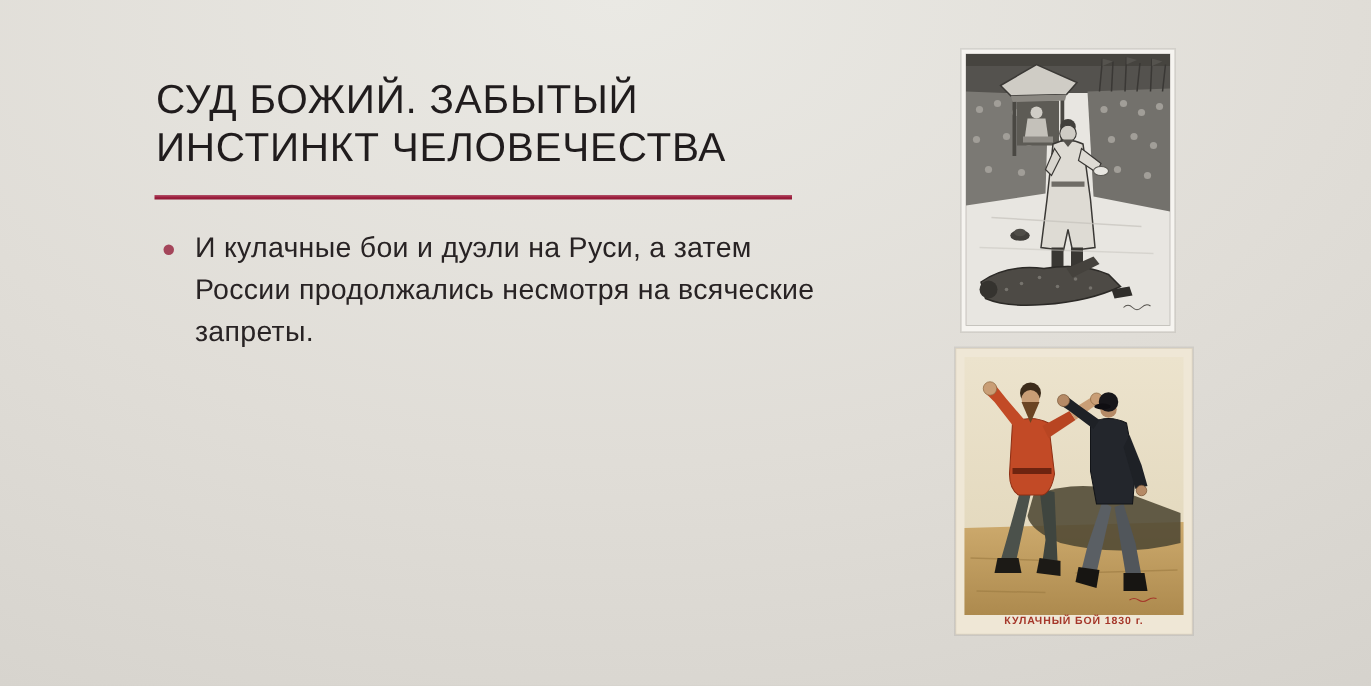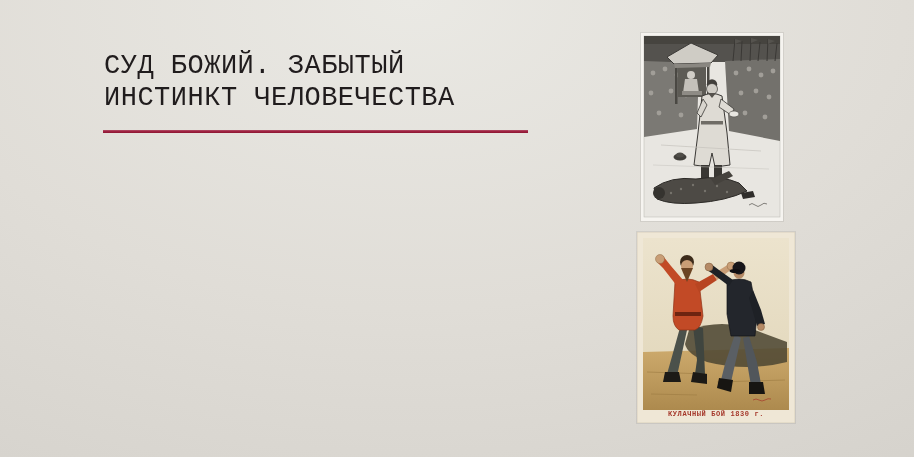--- a/index.html
+++ b/index.html
@@ -1,19 +1,19 @@
 <!DOCTYPE html>
 <html><head>
 <meta charset="utf-8">
 <style>
   html,body{margin:0;padding:0;background:#d6d3cd;}
   .slide{
     position:relative;width:914px;height:457px;overflow:hidden;
     background:radial-gradient(120% 150% at 45% 0%, #eae9e4 0%, #e0ddd7 45%, #d6d3cd 80%, #d0cdc7 100%);
-    font-family:Liberation Mono, monospace;
+    font-family:Liberation Sans, sans-serif;
   }
   .title{
     position:absolute;left:104px;top:50px;margin:0;width:470px;
     font-size:27px;line-height:32px;font-weight:400;letter-spacing:.5px;
     color:#201c1d;white-space:pre-line;
   }
   .title-rule{
     position:absolute;left:103px;top:130px;width:425px;height:3px;
     background:linear-gradient(180deg,#b25068 0%,#9c1e3d 55%,#8c1733 100%);
   }
@@ -37,20 +37,26 @@
 </head>
 <body>
 
 <div class="slide">
 
   <h1 class="title">СУД БОЖИЙ. ЗАБЫТЫЙ
 ИНСТИНКТ ЧЕЛОВЕЧЕСТВА</h1>
   <div class="title-rule"></div>
 
   <ul class="bullets">
+    <li class="bullet">
+      <span class="dot"></span>
+      <span class="btext">И кулачные бои и дуэли на Руси, а затем
+России продолжались несмотря на всяческие
+запреты.</span>
+    </li>
   </ul>
 
   <figure class="fig fig-top">
     <svg viewBox="0 0 142 188" preserveAspectRatio="none">
       <rect width="142" height="188" fill="#f6f4f0"></rect>
       <rect x="3" y="3" width="136" height="181" fill="#e8e6e1" stroke="#b9b6b0" stroke-width="0.5"></rect>
       <g>
         <rect x="3" y="3" width="136" height="26" fill="#54524e"></rect>
         <rect x="3" y="3" width="136" height="8" fill="#46443f"></rect>
         <path d="M3,28 L58,30 L56,96 L3,104 Z" fill="#7b7974"></path>

